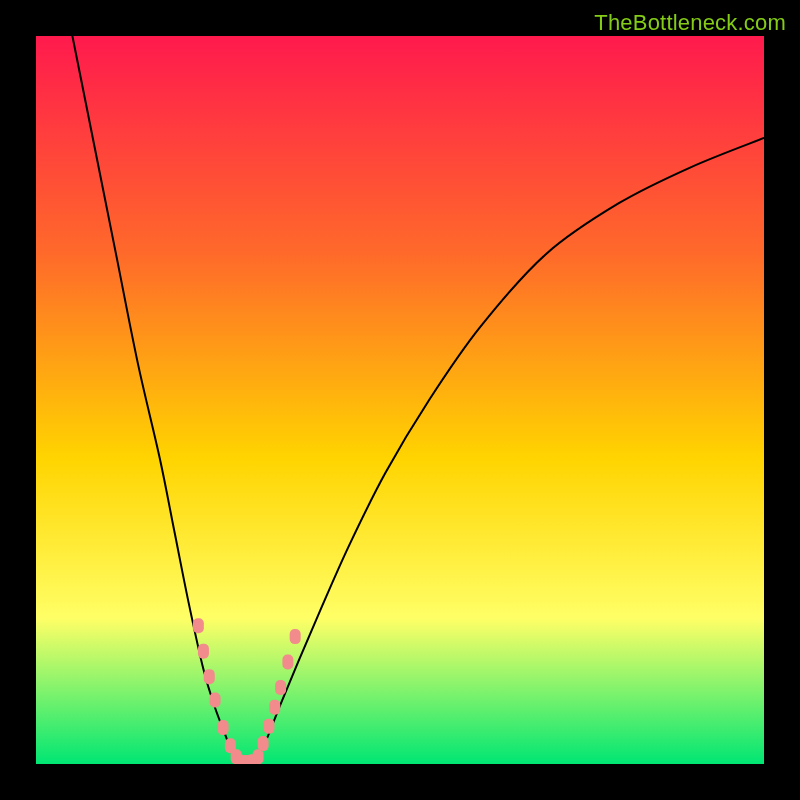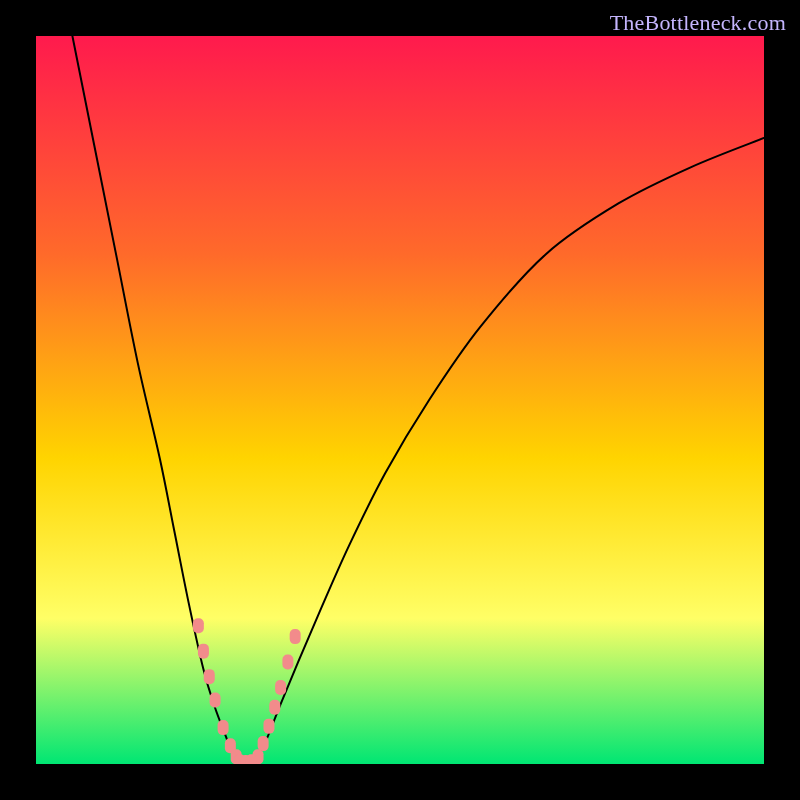--- a/index.html
+++ b/index.html
@@ -21,26 +21,25 @@
     position: absolute;
     left: 36px;
     top: 36px;
     width: 728px;
     height: 728px;
   }
   .watermark {
     position: absolute;
     top: 10px;
     right: 14px;
-    color: #c4b5fd;
+    color: #84cc16;
     font-size: 22px;
     font-weight: 500;
     letter-spacing: 0.2px;
     z-index: 5;
-    font-family: Liberation Serif, serif;
   }
   svg {
     display: block;
   }
 </style>
 </head>
 <body>
 
 <div class="outer">
 

